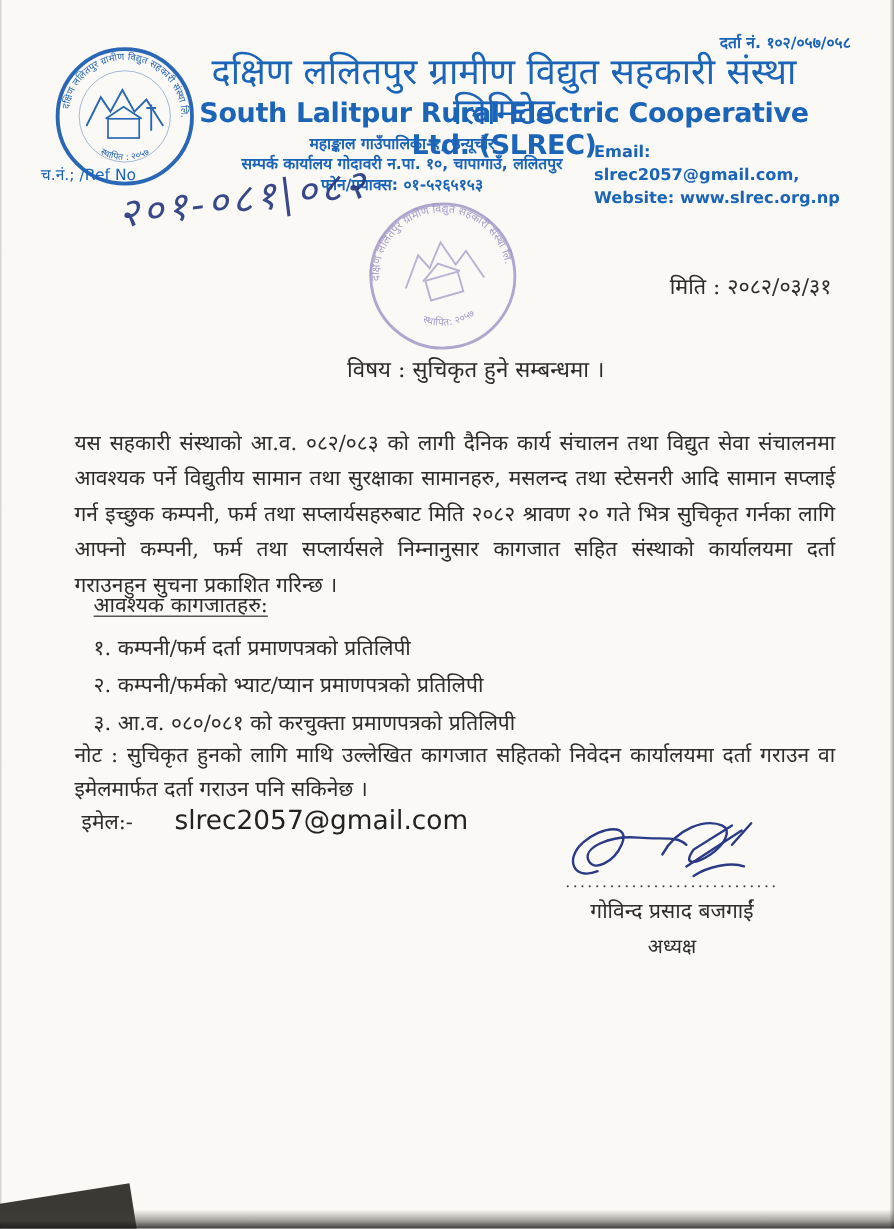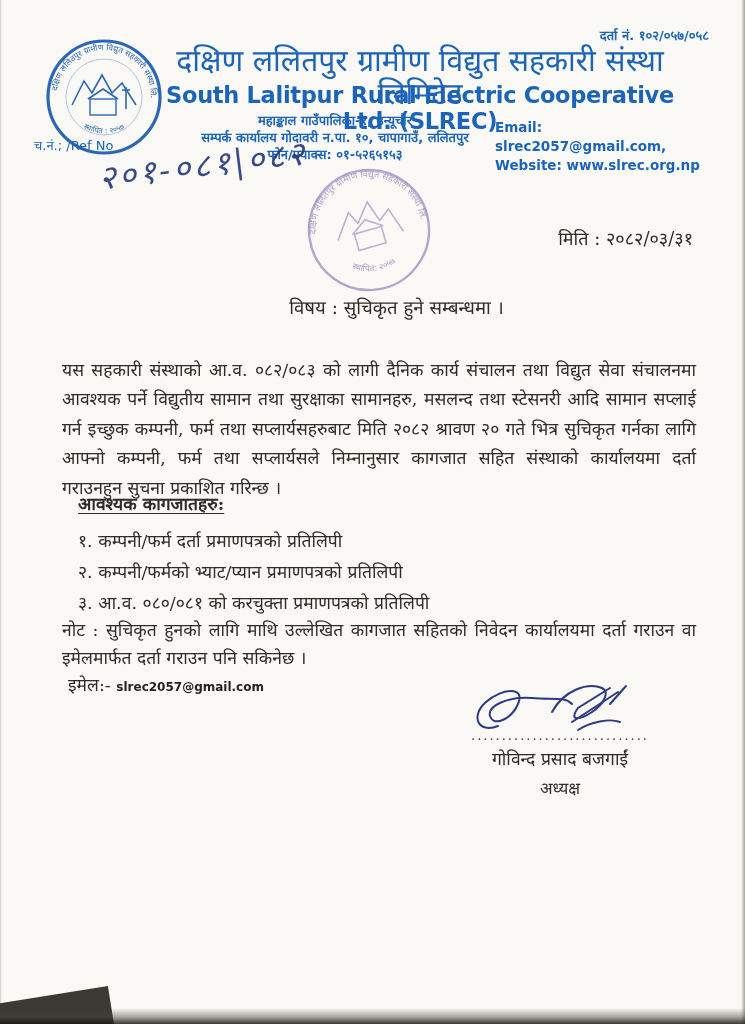--- a/index.html
+++ b/index.html
@@ -46,30 +46,30 @@
   .stamp{position:absolute;left:293px;top:160px;width:152px;height:140px;
     transform:rotate(-8deg);opacity:.85;}
 
   .date-line{position:absolute;right:52px;top:226px;font-size:18px;}
 
   .subject{position:absolute;left:0;right:0;top:294px;text-align:center;font-size:18.5px;margin-left:48px;}
 
   .body-para{position:absolute;left:62px;top:356px;width:634px;
     font-size:17.5px;line-height:1.68;text-align:justify;}
 
-  .list-heading{position:absolute;left:78px;top:491px;font-size:17.5px;font-weight:bold;
+  .list-heading{position:absolute;left:78px;top:491px;font-size:17.5px;font-weight:normal;
     text-decoration:underline;text-underline-offset:3px;}
   .doc-list{position:absolute;left:78px;top:526px;font-size:17.5px;line-height:1.78;}
   .doc-list div{white-space:nowrap;}
 
   .note{position:absolute;left:62px;top:616px;width:634px;
     font-size:17.5px;line-height:1.6;text-align:justify;}
 
   .email-line{position:absolute;left:68px;top:672px;font-size:17.5px;}
-  .email-line .mail{font-family:"DejaVu Sans", sans-serif;font-weight:bold;font-size:12px;color:#222;}
+  .email-line .mail{font-family:"DejaVu Sans", sans-serif;font-weight:normal;font-size:22px;color:#222;margin-left:29px;}
 
   .sig-block{position:absolute;left:432px;top:678px;width:256px;text-align:center;}
   .sig-svg{display:block;margin:0 auto;}
   .sig-dots{font-size:13px;letter-spacing:2px;color:#444;line-height:.6;margin-top:-14px;}
   .sig-name{font-size:17.5px;margin-top:6px;}
   .sig-title{font-size:16.5px;margin-top:6px;}
 </style>
 </head>
 <body>
 

